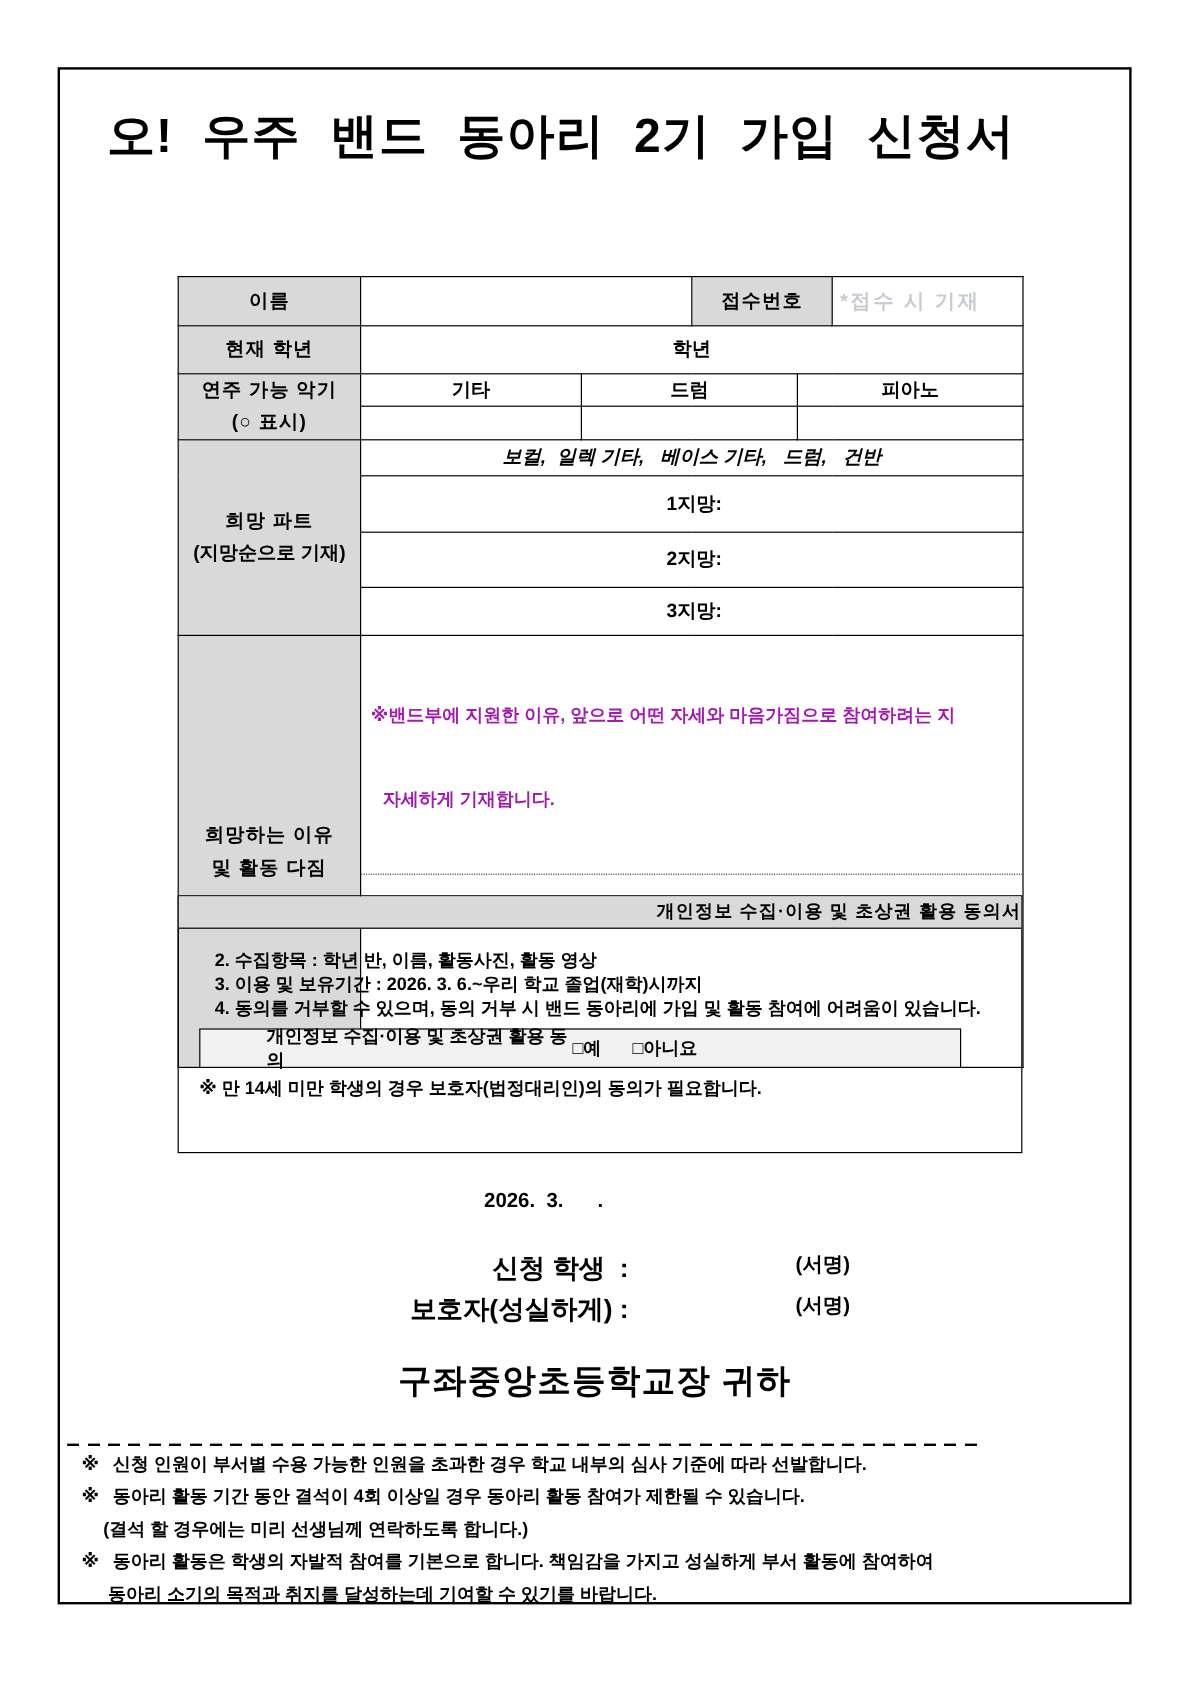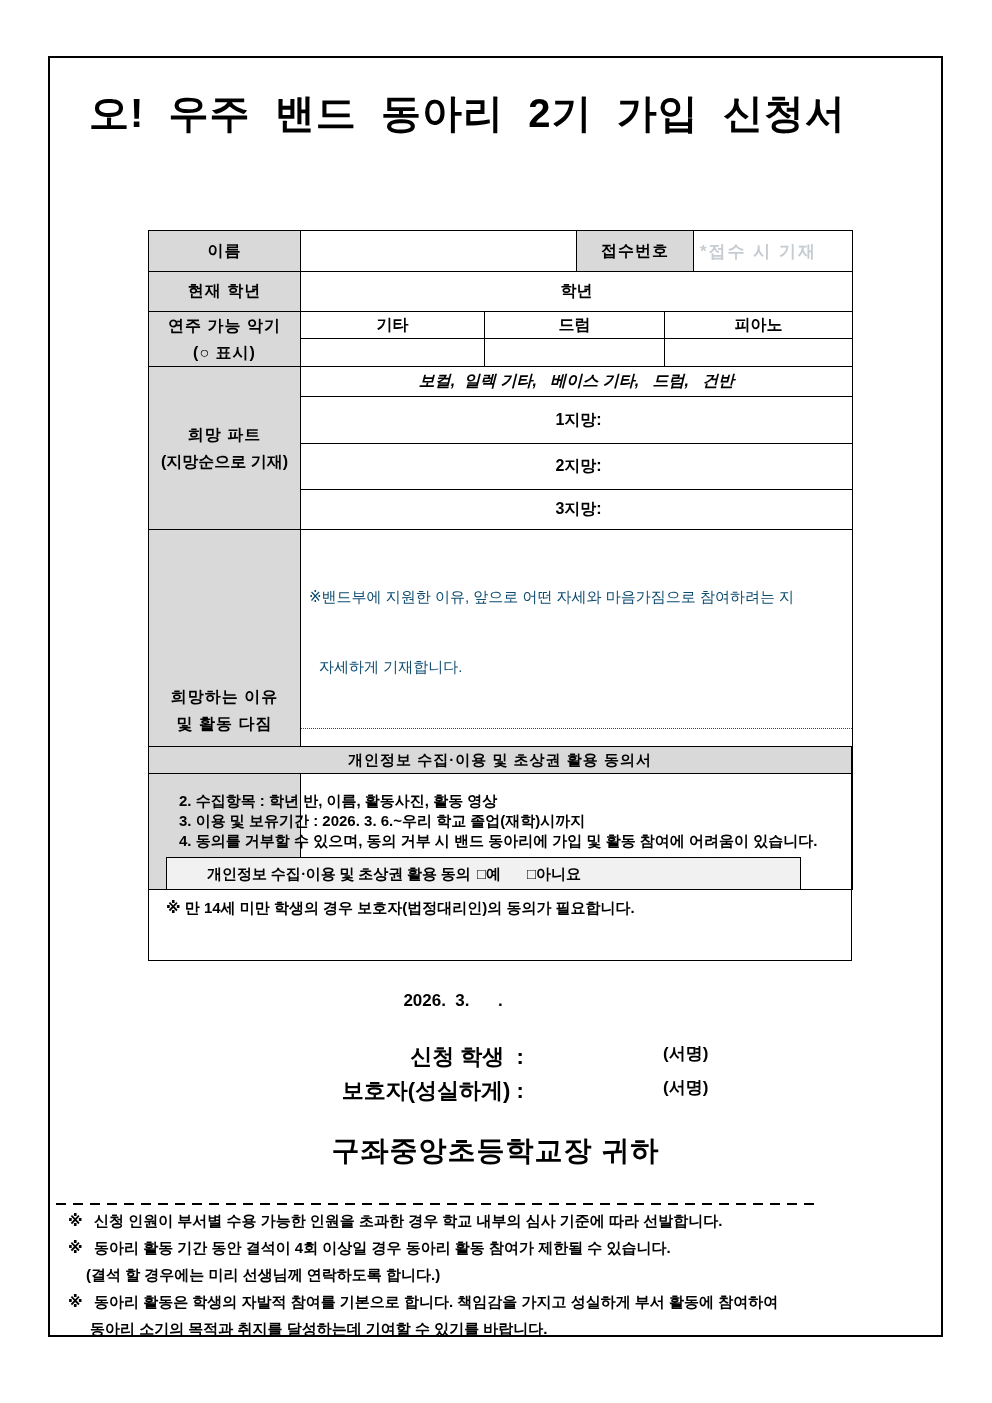--- a/index.html
+++ b/index.html
@@ -35,51 +35,51 @@
     overflow: hidden;
   }
   .app-table .hdr { background: #d9d9d9; text-align: center; letter-spacing: 1px; }
   .app-table .ctr { text-align: center; }
   .app-table .lft { text-align: center; padding-left: 10px; }
   .hdr-2line { line-height: 1.7; }
   .placeholder-txt { color: #c6ccd2; font-weight: bold; letter-spacing: 2px; font-size: 17px; }
   .part-options { text-align: center; white-space: pre; font-style: italic; }
   .reason-cell { vertical-align: top; padding: 0 !important; }
   .reason-note {
-    color: #0c4a6e; font-weight: normal; font-size: 15px;
+    color: #a21caf; font-weight: bold; font-size: 15px;
     padding: 8px 8px 4px 8px; line-height: 1.55;
     border-bottom: 1px dotted #444;
     white-space: pre-wrap;
   }
   .reason-note .ln2 { padding-left: 10px; }
   .reason-blank { height: 160px; }
   
   .consent-box {
     position: absolute; left: 148px; top: 746px;
     width: 704px; height: 215px;
     border: 1.5px solid #000;
     font-size: 15px; font-weight: bold;
   }
   .consent-header {
     height: 27px; background: #d9d9d9;
     border-bottom: 1.5px solid #000;
-    text-align: center; line-height: 26px;
+    text-align: right; line-height: 26px;
     font-size: 15px; font-weight: bold; letter-spacing: 1px;
   }
   .consent-body { padding: 17px 8px 0 6px; line-height: 20px; }
   .consent-intro { white-space: pre-wrap; }
   .consent-item { padding-left: 24px; white-space: pre-wrap; }
   .agree-row {
     margin: 6px 42px 0 11px;
     height: 33px;
     background: #f1f1f1;
     border: 1.5px solid #000;
     display: flex; align-items: center;
   }
-  .agree-label { padding-left: 40px; width: 310px; font-family: Liberation Serif, serif; }
+  .agree-label { padding-left: 55px; width: 310px; }
   .agree-opt { margin-left: 26px; letter-spacing: 0; }
   .agree-opt.first { margin-left: 0; }
   .consent-age-note { margin: 8px 0 0 11px; }
   
   .date-line {
     position: absolute; left: 48px; top: 991px; width: 810px;
     text-align: center; font-size: 17px; font-weight: bold; white-space: pre;
   }
   .sig-label {
     position: absolute; left: 250px; width: 280px;

